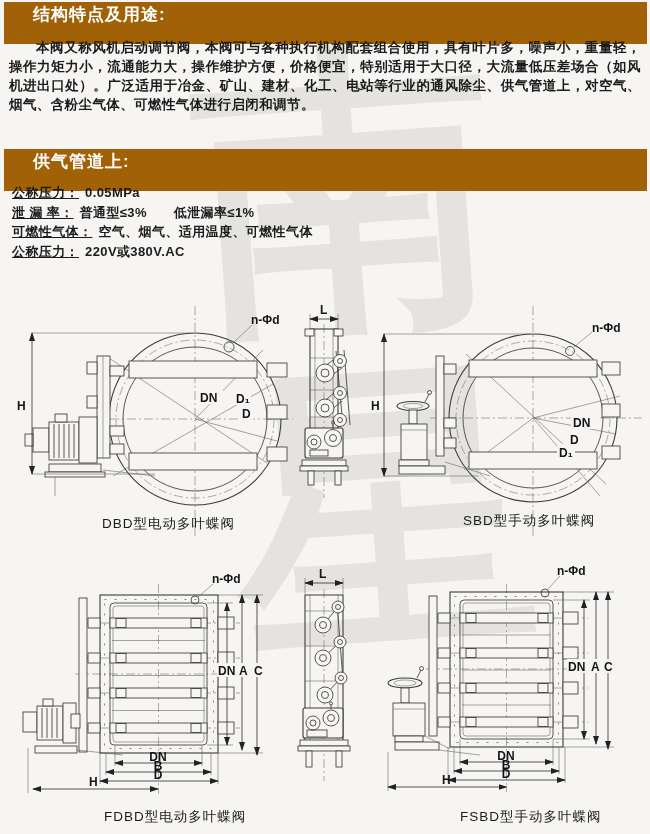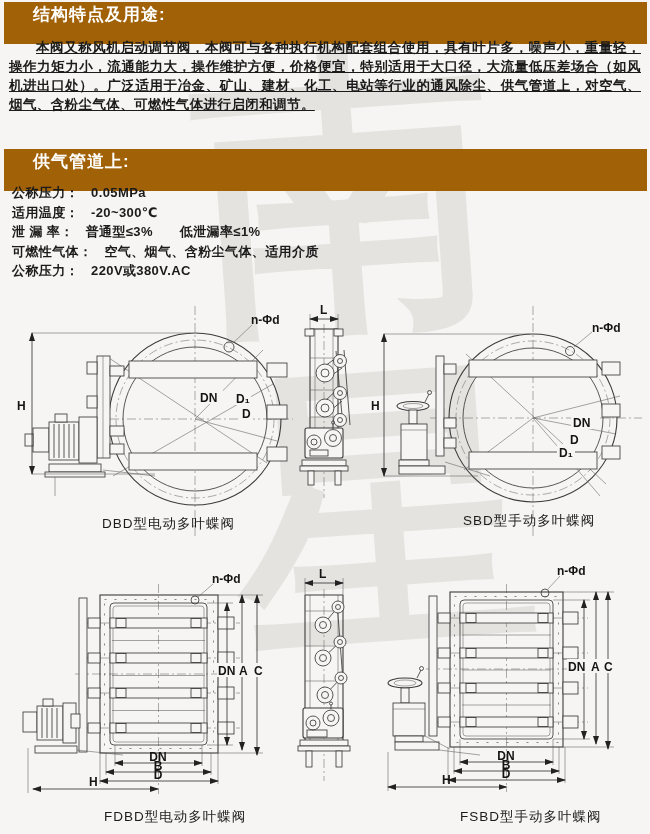--- a/index.html
+++ b/index.html
@@ -15,25 +15,25 @@
     transform:rotate(-4deg); line-height:1;
   }
   .bar{
     position:absolute; left:4px; right:3px; height:42px; background:#a16207;
     color:#fff; font-size:17px; font-weight:bold; line-height:26px;
     padding-left:29px; letter-spacing:1px; box-sizing:border-box;
   }
   .para{
     position:absolute; left:9px; right:9px; top:38px;
     font-size:13.5px; font-weight:bold; line-height:19px;
-    text-align:justify; text-indent:2em; letter-spacing:.4px;text-decoration:underline;
+    text-align:justify; text-indent:2em; letter-spacing:.4px;
   }
   .specs{ position:absolute; left:12px; top:183px; font-size:13px; font-weight:bold; }
   .spec-row{ height:19.5px; line-height:19.5px; letter-spacing:.4px; }
-  .spec-row .lab{ margin-right:12px; }
+  .spec-row .lab{ margin-right:6px;text-decoration:underline; }
   .draw{ position:absolute; }
   .cap{ position:absolute; font-size:13.5px; font-weight:normal; letter-spacing:1px; }
   
   .s {stroke:#3b3b3b; fill:none; stroke-width:1.1;}
   .s9{stroke:#3b3b3b; fill:none; stroke-width:0.85;}
   .t {stroke:#5b5b5b; fill:none; stroke-width:0.55;}
   .c {stroke:#808080; fill:none; stroke-width:0.65; stroke-dasharray:9 3 2 3;}
   .d {stroke:#2c2c2c; fill:none; stroke-width:0.8;}
   .hk{stroke:#2c2c2c; fill:none; stroke-width:0.55; stroke-dasharray:2 8;}
   .f {fill:#f6f5f3;}
@@ -51,23 +51,22 @@
     <span>结构特点及用途:</span>
   </div>
   <div class="para">本阀又称风机启动调节阀，本阀可与各种执行机构配套组合使用，具有叶片多，噪声小，重量轻，操作力矩力小，流通能力大，操作维护方便，价格便宜，特别适用于大口径，大流量低压差场合（如风机进出口处）。广泛适用于冶金、矿山、建材、化工、电站等行业的通风除尘、供气管道上，对空气、烟气、含粉尘气体、可燃性气体进行启闭和调节。</div>
 
   <div class="bar" style="top:149px;">
     <span>供气管道上:</span>
   </div>
 
   <div class="specs">
     <div class="spec-row"><span class="lab">公称压力：</span><span>0.05MPa</span></div>
-    <div class="spec-row"><span class="lab">适用温度：</span><span>-20~300℃</span></div>
     <div class="spec-row"><span class="lab">泄 漏 率：</span><span>普通型≤3%　　低泄漏率≤1%</span></div>
-    <div class="spec-row"><span class="lab">可燃性气体：</span><span>空气、烟气、含粉尘气体、适用介质</span></div>
+    <div class="spec-row"><span class="lab">可燃性气体：</span><span>空气、烟气、适用温度、可燃性气体</span></div>
     <div class="spec-row"><span class="lab">公称压力：</span><span>220V或380V.AC</span></div>
   </div>
 
   <svg class="draw" style="left:5px; top:298px;" width="290" height="247" viewBox="0 0 290 247">
     <defs>
       <marker id="ar" markerWidth="9" markerHeight="7" refX="8" refY="3" orient="auto-start-reverse" markerUnits="userSpaceOnUse">
         <path d="M0,0 L9,3 L0,6 Z" fill="#222"></path>
       </marker>
     </defs>
     <g>

